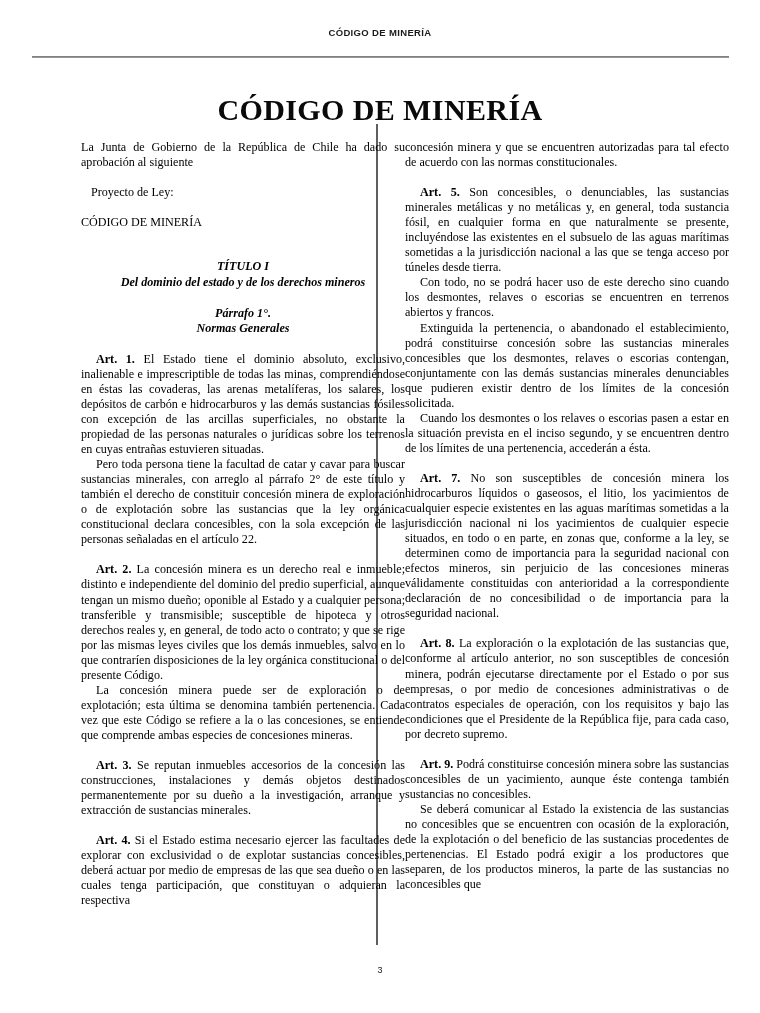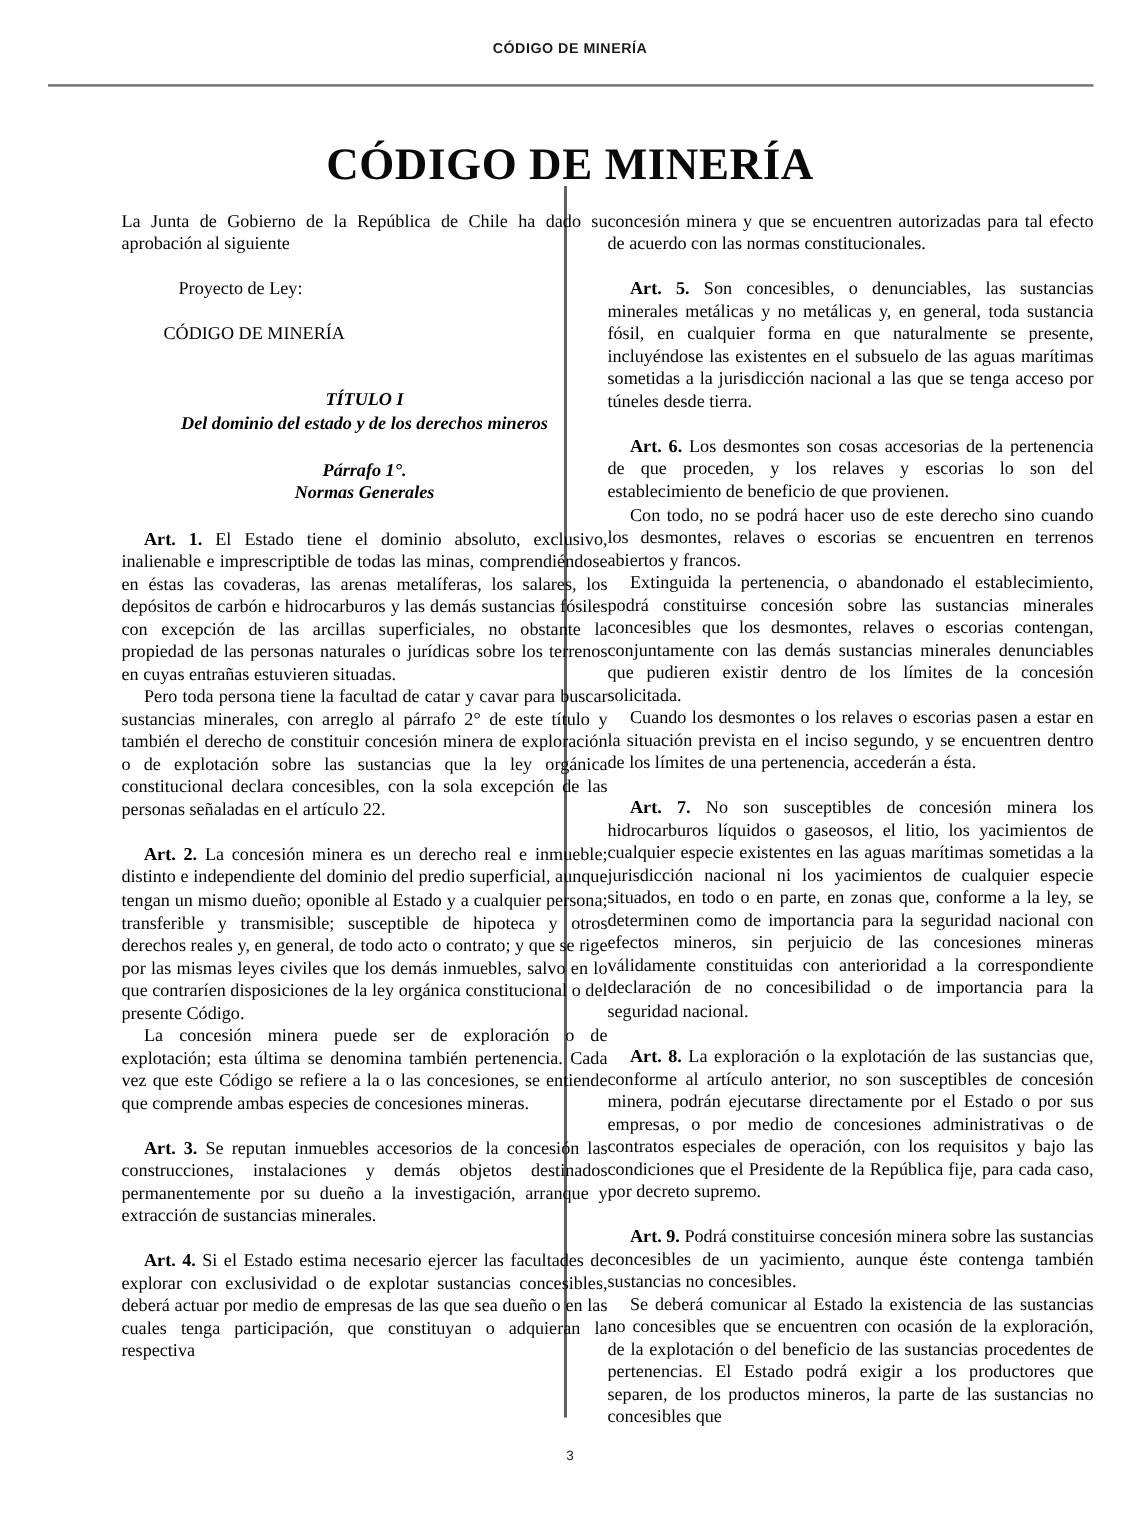--- a/index.html
+++ b/index.html
@@ -108,21 +108,20 @@
     margin-top: 15px;
   }
 
   .art-label {
     font-weight: bold;
   }
 
   .plain-head {
     text-indent: 0;
     margin-top: 15px;
-    margin-left: 28px;
   }
   .plain-head.sub {
     text-indent: 10px;
   }
 
   
   .center-head {
     text-align: center;
     font-style: italic;
     font-weight: bold;
@@ -188,21 +187,20 @@
       <p class="p-art gap-before"><span class="art-label">Art. 4.</span><span> Si el Estado estima necesario ejercer las facultades de explorar con exclusividad o de explotar sustancias concesibles, deberá actuar por medio de empresas de las que sea dueño o en las cuales tenga participación, que constituyan o adquieran la respectiva</span></p>
 
     </div>
 
     <div class="column">
 
       <p class="p-flush">concesión minera y que se encuentren autorizadas para tal efecto de acuerdo con las normas constitucionales.</p>
 
       <p class="p-art gap-before"><span class="art-label">Art. 5.</span><span> Son concesibles, o denunciables, las sustancias minerales metálicas y no metálicas y, en general, toda sustancia fósil, en cualquier forma en que naturalmente se presente, incluyéndose las existentes en el subsuelo de las aguas marítimas sometidas a la jurisdicción nacional a las que se tenga acceso por túneles desde tierra.</span></p>
 
-      <p class="p-art gap-before"><span class="art-label">Art. 6.</span><span> Los desmontes son cosas accesorias de la pertenencia de que proceden, y los relaves y escorias lo son del establecimiento de beneficio de que provienen.</span></p>
       <p class="p-indent">Con todo, no se podrá hacer uso de este derecho sino cuando los desmontes, relaves o escorias se encuentren en terrenos abiertos y francos.</p>
       <p class="p-indent">Extinguida la pertenencia, o abandonado el establecimiento, podrá constituirse concesión sobre las sustancias minerales concesibles que los desmontes, relaves o escorias contengan, conjuntamente con las demás sustancias minerales denunciables que pudieren existir dentro de los límites de la concesión solicitada.</p>
       <p class="p-indent">Cuando los desmontes o los relaves o escorias pasen a estar en la situación prevista en el inciso segundo, y se encuentren dentro de los límites de una pertenencia, accederán a ésta.</p>
 
       <p class="p-art gap-before"><span class="art-label">Art. 7.</span><span> No son susceptibles de concesión minera los hidrocarburos líquidos o gaseosos, el litio, los yacimientos de cualquier especie existentes en las aguas marítimas sometidas a la jurisdicción nacional ni los yacimientos de cualquier especie situados, en todo o en parte, en zonas que, conforme a la ley, se determinen como de importancia para la seguridad nacional con efectos mineros, sin perjuicio de las concesiones mineras válidamente constituidas con anterioridad a la correspondiente declaración de no concesibilidad o de importancia para la seguridad nacional.</span></p>
 
       <p class="p-art gap-before"><span class="art-label">Art. 8.</span><span> La exploración o la explotación de las sustancias que, conforme al artículo anterior, no son susceptibles de concesión minera, podrán ejecutarse directamente por el Estado o por sus empresas, o por medio de concesiones administrativas o de contratos especiales de operación, con los requisitos y bajo las condiciones que el Presidente de la República fije, para cada caso, por decreto supremo.</span></p>
 
       <p class="p-art gap-before"><span class="art-label">Art. 9.</span><span> Podrá constituirse concesión minera sobre las sustancias concesibles de un yacimiento, aunque éste contenga también sustancias no concesibles.</span></p>
       <p class="p-indent">Se deberá comunicar al Estado la existencia de las sustancias no concesibles que se encuentren con ocasión de la exploración, de la explotación o del beneficio de las sustancias procedentes de pertenencias. El Estado podrá exigir a los productores que separen, de los productos mineros, la parte de las sustancias no concesibles que</p>

